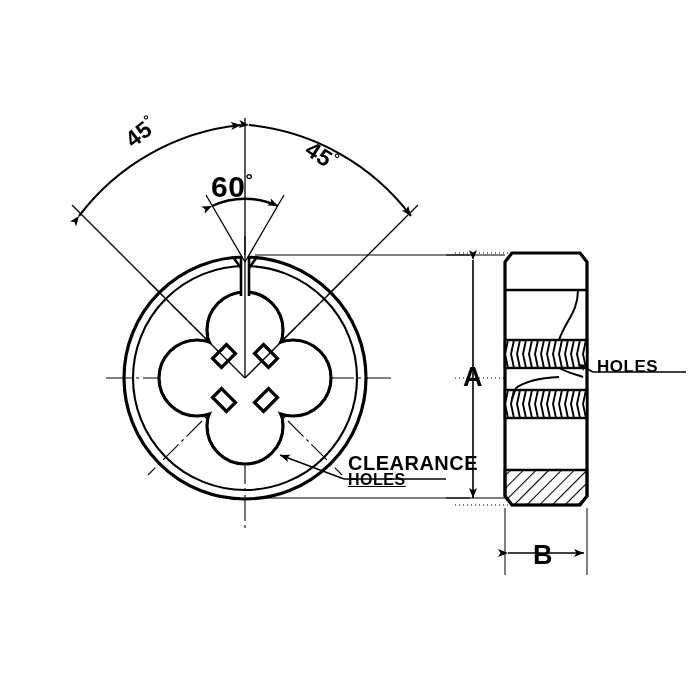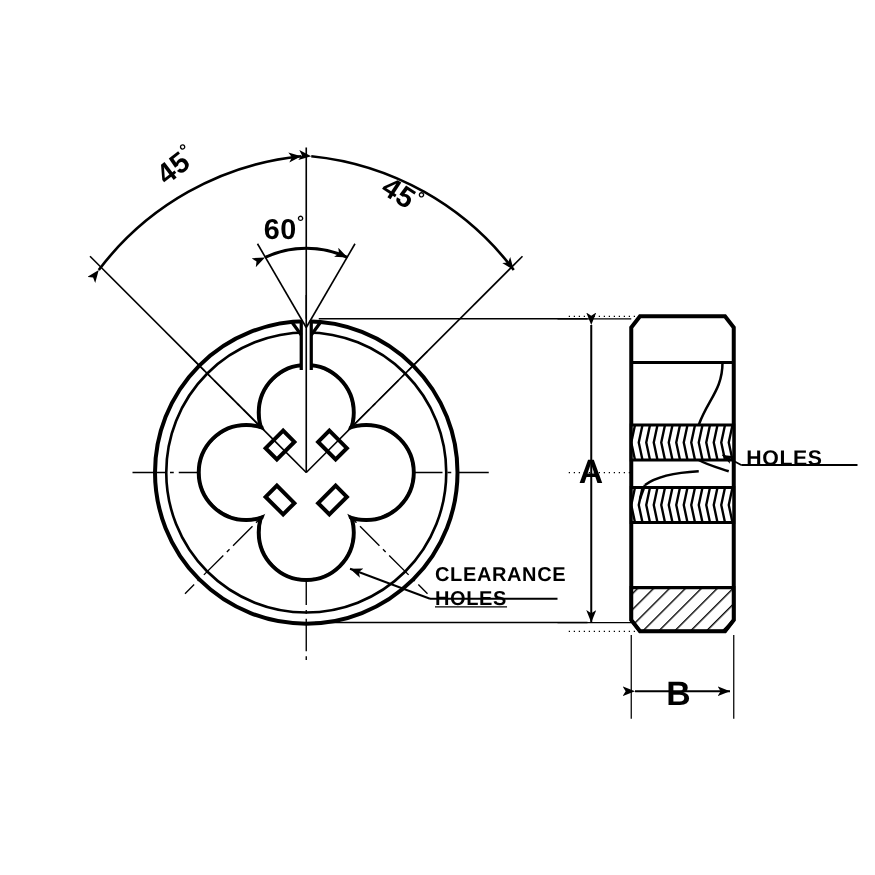--- a/index.html
+++ b/index.html
@@ -43,41 +43,41 @@
   .lbl-45b {
     left: 315px;
     top: 136px;
     font-size: 23px;
     transform: rotate(33deg);
     transform-origin: left top;
   }
   .lbl-60 {
     left: 211px;
     top: 170px;
-    font-size: 23px;
+    font-size: 30px;
   }
   .lbl-A {
     left: 463px;
     top: 362px;
     font-size: 27px;
   }
   .lbl-B {
     left: 533px;
     top: 540px;
     font-size: 27px;
   }
   .lbl-leads {
     left: 597px;
     top: 357px;
     font-size: 17px;
   }
   .lbl-clear1 {
     left: 348px;
     top: 452px;
-    font-size: 16px;
+    font-size: 20px;
   }
   .lbl-clear2 {
     left: 348px;
     top: 471px;
     font-size: 16px;
     text-decoration: underline;
   }
   .deg {
     font-size: 0.62em;
     vertical-align: super;

